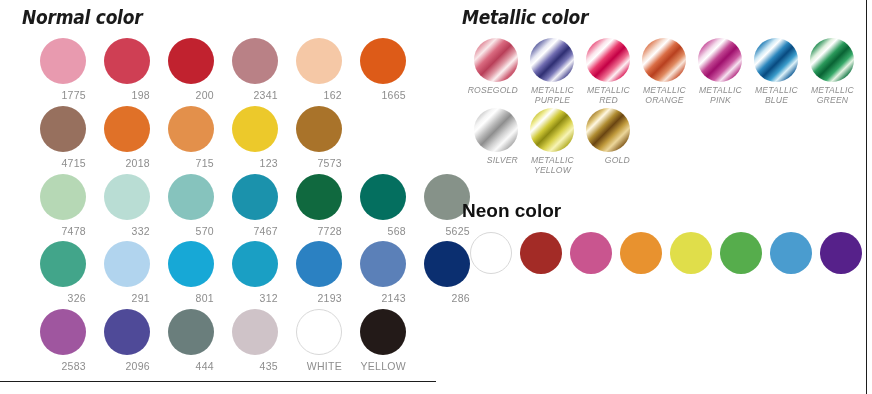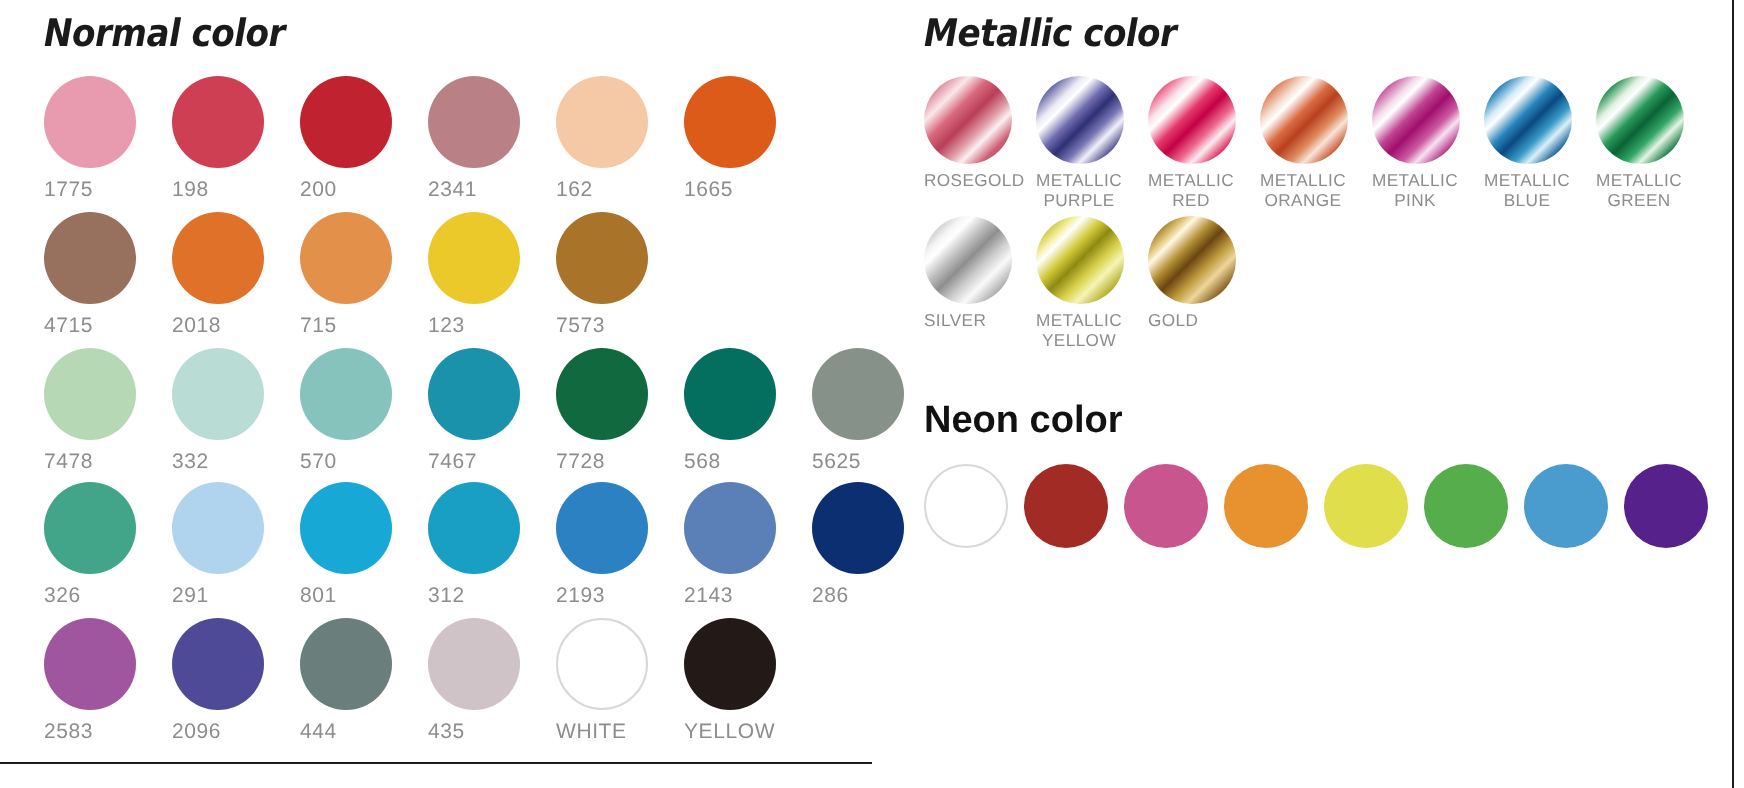--- a/index.html
+++ b/index.html
@@ -32,21 +32,21 @@
     letter-spacing:0px;
     color:#111111;
     white-space:nowrap;
   }
 
   
   .row{display:flex;}
   .cell{
     display:flex;
     flex-direction:column;
-    align-items:flex-start;
+    align-items:flex-end;
   }
   .dot{
     border-radius:50%;
     box-sizing:border-box;
   }
   .label{
     font-family:"Liberation Sans", sans-serif;
     color:#8d8d8d;
     text-align:center;
     line-height:1.12;
@@ -57,21 +57,21 @@
   #normal-panel{left:22px;top:6px;}
   #normal-panel .cell{width:64px;}
   #normal-panel .dot{width:46px;height:46px;}
   #normal-panel .label{font-size:10.5px;margin-top:6px;letter-spacing:0.3px;}
   #normal-panel .row{margin-bottom:4px;}
 
   
   #metallic-panel{left:462px;top:6px;}
   #metallic-panel .cell{width:56px;}
   #metallic-panel .dot{width:44px;height:44px;}
-  #metallic-panel .label{font-size:8.6px;margin-top:4px;letter-spacing:0.2px;}
+  #metallic-panel .label{font-size:8.6px;margin-top:4px;letter-spacing:0.2px;font-style:italic;}
   #metallic-panel .row{margin-bottom:3px;}
 
   
   #neon-panel{left:462px;top:200px;}
   #neon-panel .cell{width:50px;}
   #neon-panel .dot{width:42px;height:42px;}
 
   .titlebox{height:32px;}
 
   

